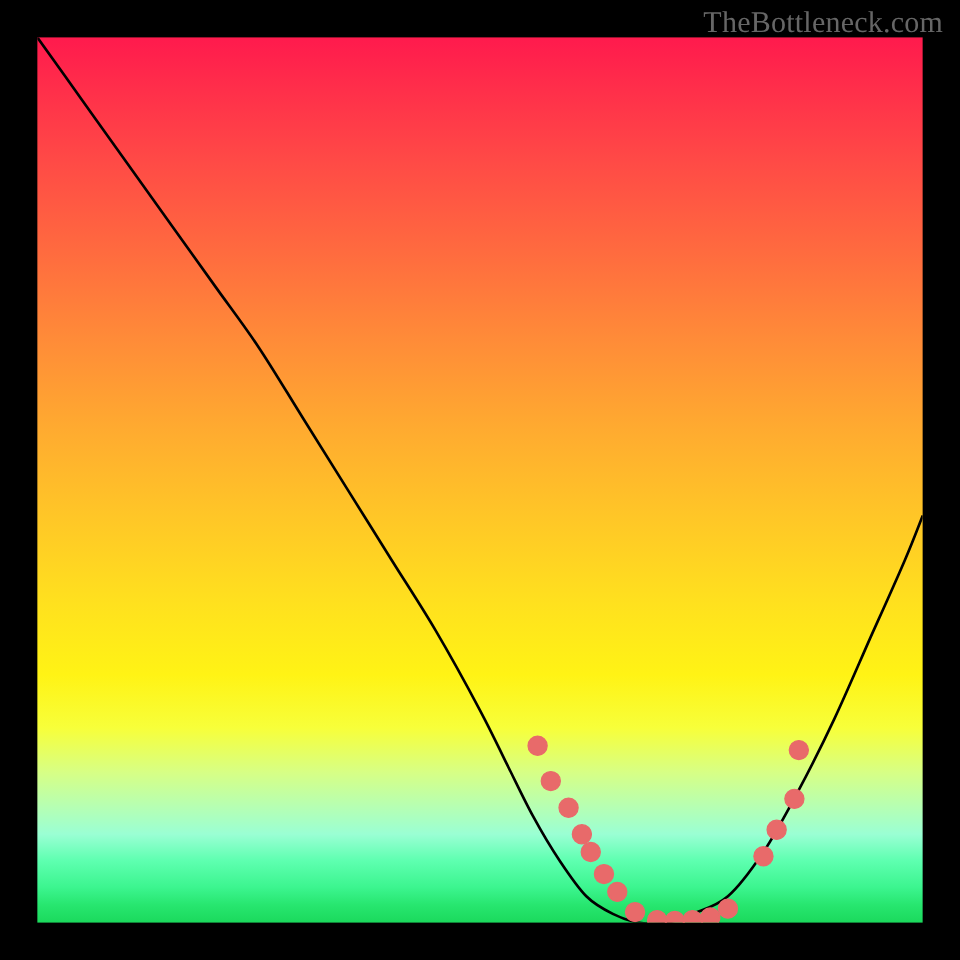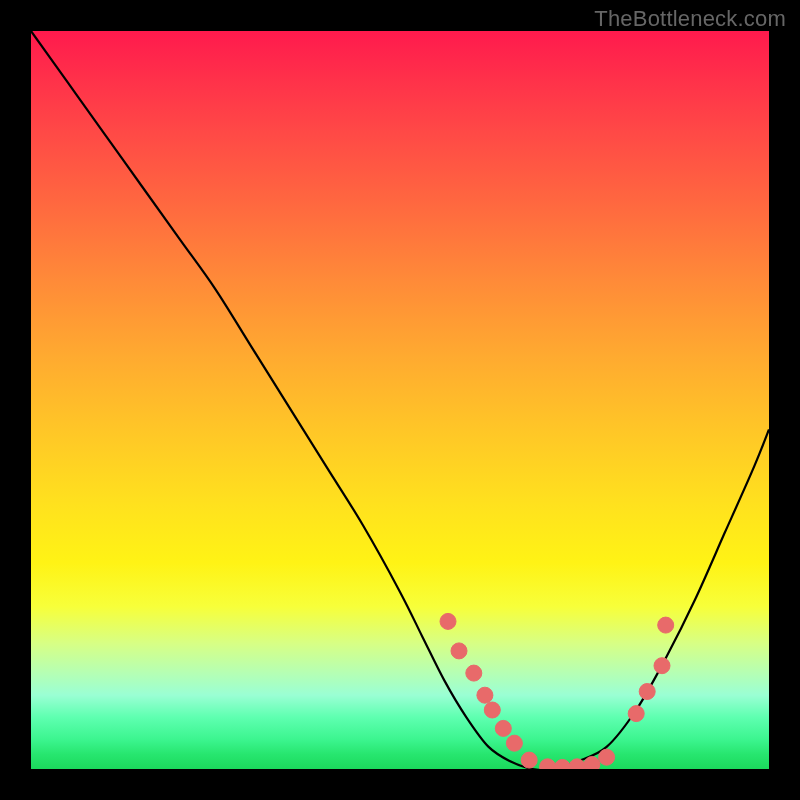--- a/index.html
+++ b/index.html
@@ -17,24 +17,25 @@
     top: 0;
     width: 800px;
     height: 800px;
     background: #000;
   }
   .watermark {
     position: absolute;
     top: 6px;
     right: 14px;
     color: #666;
-    font-size: 22px;
+    font-size: 25px;
     font-weight: 500;
     letter-spacing: 0.2px;
     z-index: 5;
+    font-family: Liberation Serif, serif;
   }
   .plot-area {
     position: absolute;
     left: 31px;
     top: 31px;
     width: 738px;
     height: 738px;
     overflow: hidden;
   }
   .gradient {

